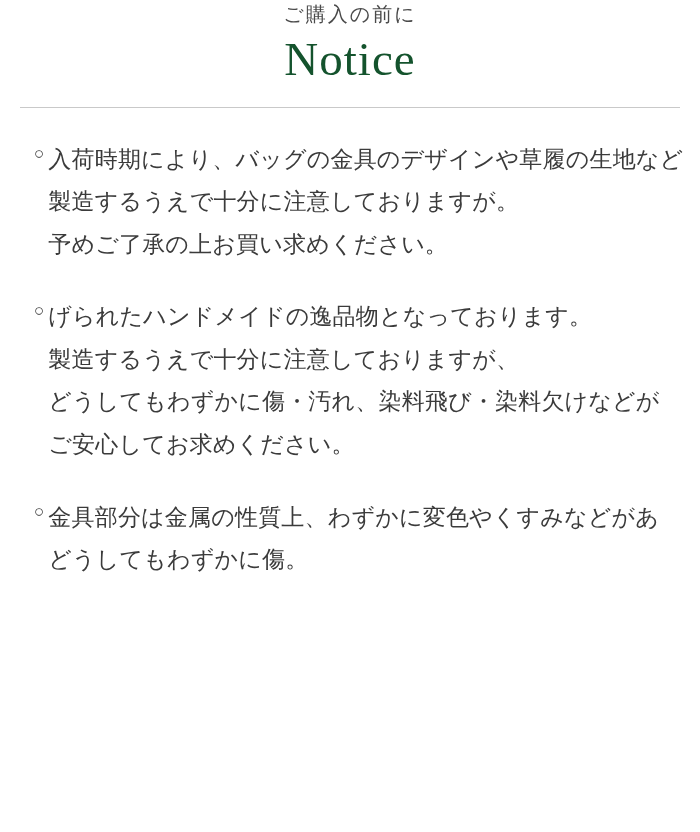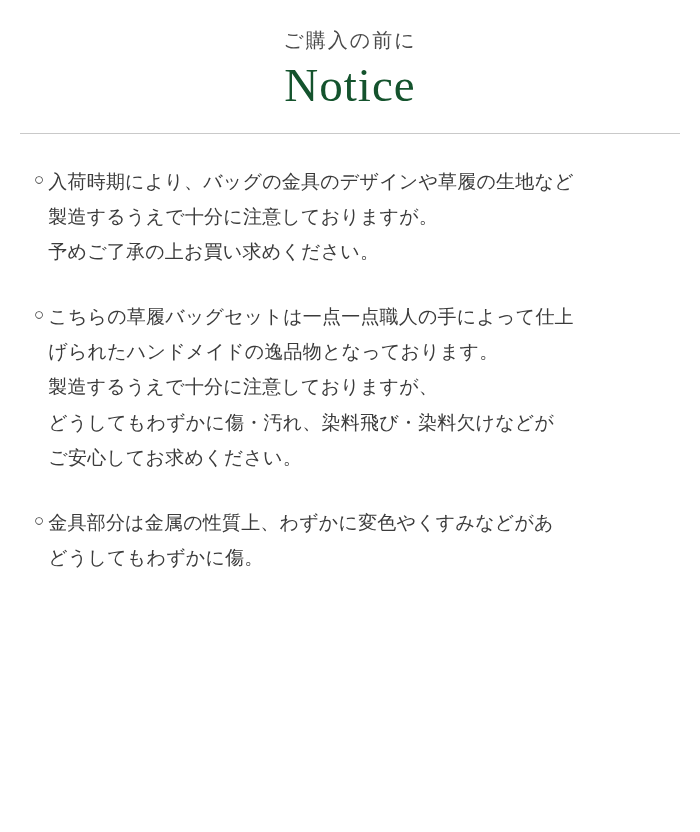--- a/index.html
+++ b/index.html
@@ -17,21 +17,20 @@
   .page {
     position: relative;
     width: 700px;
     height: 832px;
     box-sizing: border-box;
   }
 
   
   .header {
     text-align: center;
-    padding-top: 26px;
   }
   .header-sub {
     font-family: "Liberation Serif", serif;
     font-size: 20px;
     letter-spacing: 2px;
     color: #4a4a4a;
     line-height: 1.4;
   }
   .header-title {
     font-family: "Liberation Serif", serif;
@@ -63,21 +62,21 @@
     flex: 0 0 auto;
     font-size: 17px;
     line-height: 1.85;
     color: #3b3b3b;
     margin-right: 4px;
   }
   .note-body {
     flex: 1 1 auto;
   }
   .note-line {
-    font-size: 19px;
+    font-size: 23px;
     line-height: 1.85;
     color: #3b3b3b;
     white-space: pre;
     letter-spacing: 0.2px;
   }
 
   
   .footer-box-wrap {
     display: flex;
     justify-content: center;
@@ -115,21 +114,20 @@
       <div class="note-body">
         <div class="note-line">入荷時期により、バッグの金具のデザインや草履の生地など</div>
         <div class="note-line">製造するうえで十分に注意しておりますが。</div>
         <div class="note-line">予めご了承の上お買い求めください。</div>
       </div>
     </div>
 
     <div class="note">
       <span class="note-marker">○</span>
       <div class="note-body">
-        <div class="note-line">こちらの草履バッグセットは一点一点職人の手によって仕上</div>
         <div class="note-line">げられたハンドメイドの逸品物となっております。</div>
         <div class="note-line">製造するうえで十分に注意しておりますが、</div>
         <div class="note-line">どうしてもわずかに傷・汚れ、染料飛び・染料欠けなどが</div>
         <div class="note-line">ご安心してお求めください。</div>
       </div>
     </div>
 
     <div class="note">
       <span class="note-marker">○</span>
       <div class="note-body">

